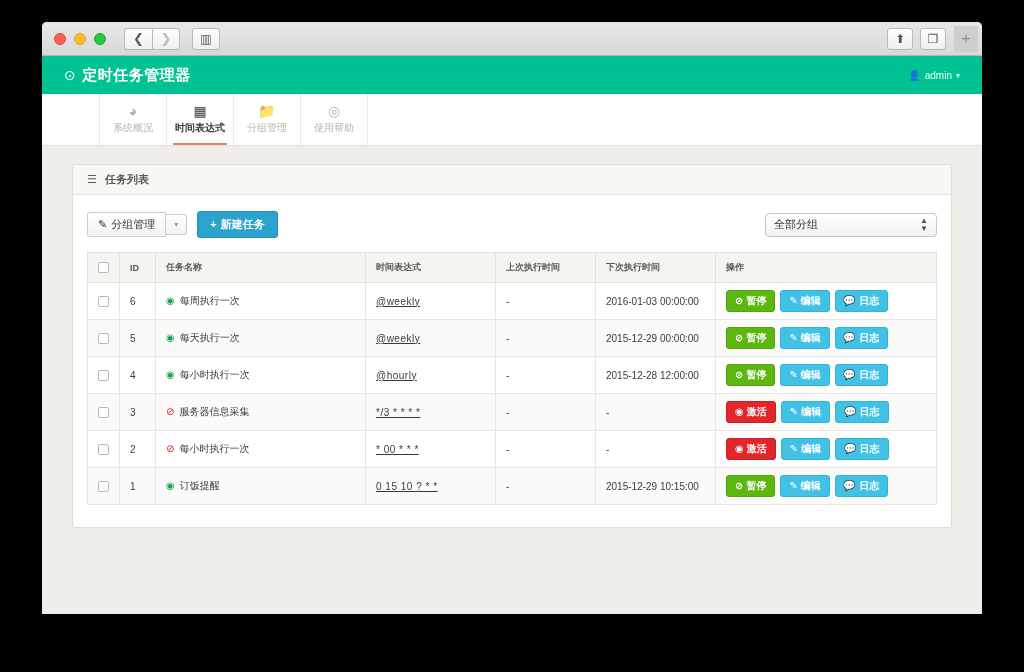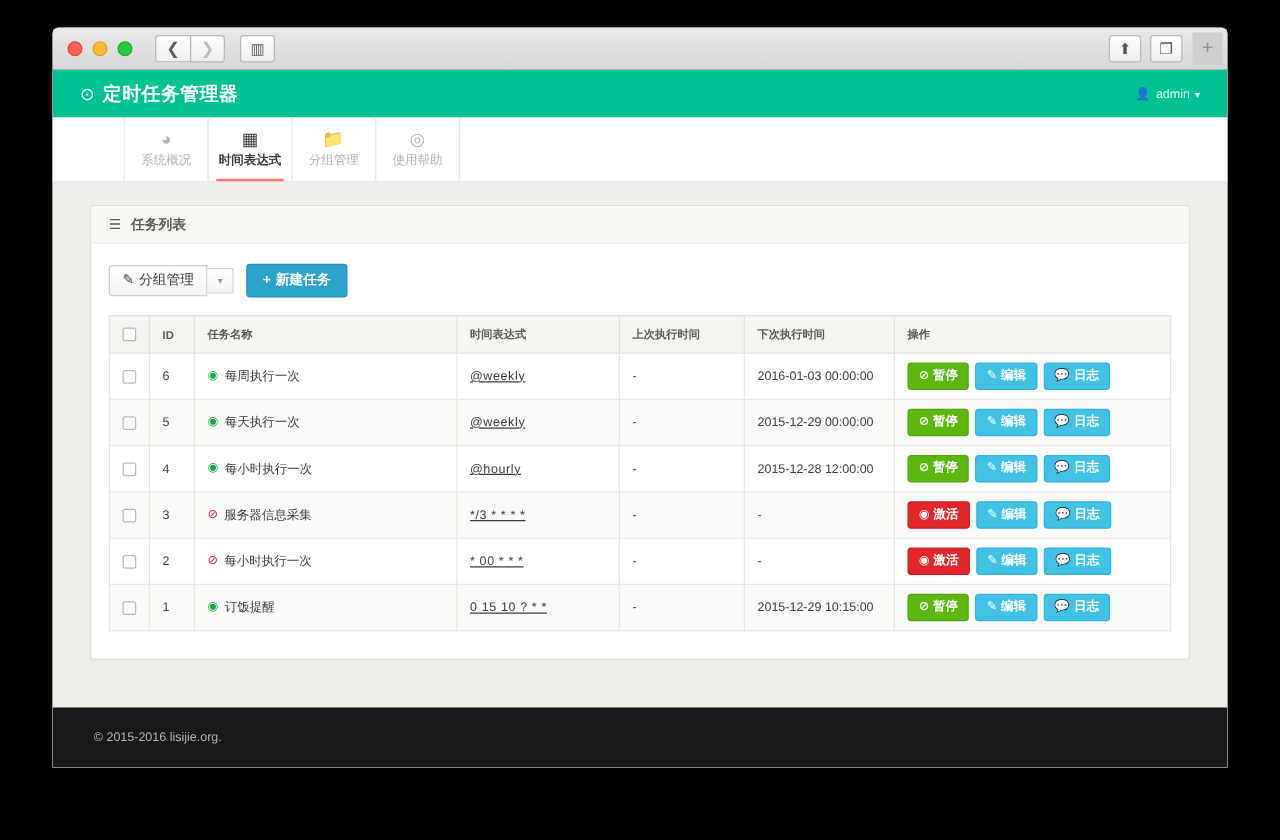--- a/index.html
+++ b/index.html
@@ -319,20 +319,24 @@
                 <span>分组管理</span>
               </button>
               <button class="btn-caret">
                 <span>▾</span>
               </button>
               <button class="btn btn-primary">
                 <span>+</span>
                 <span>新建任务</span>
               </button>
             </div>
+            <div class="group-select">
+              <span>全部分组</span>
+              <span class="spin">▲<br>▼</span>
+            </div>
           </div>
 
           <table class="tasks">
             <thead>
               <tr>
                 <th class="col-cb">
                   <input type="checkbox" class="cb" style="">
                 </th>
                 <th class="col-id">ID</th>
                 <th class="col-name">任务名称</th>
@@ -536,18 +540,15 @@
                 </td>
               </tr>
 
             </tbody>
           </table>
 
         </div>
       </div>
     </div>
 
-    <div class="footer">
-      <span>© 2015-2016 lisijie.org.</span>
-    </div>
 
   </div>
 </div>
 
 </body></html>

